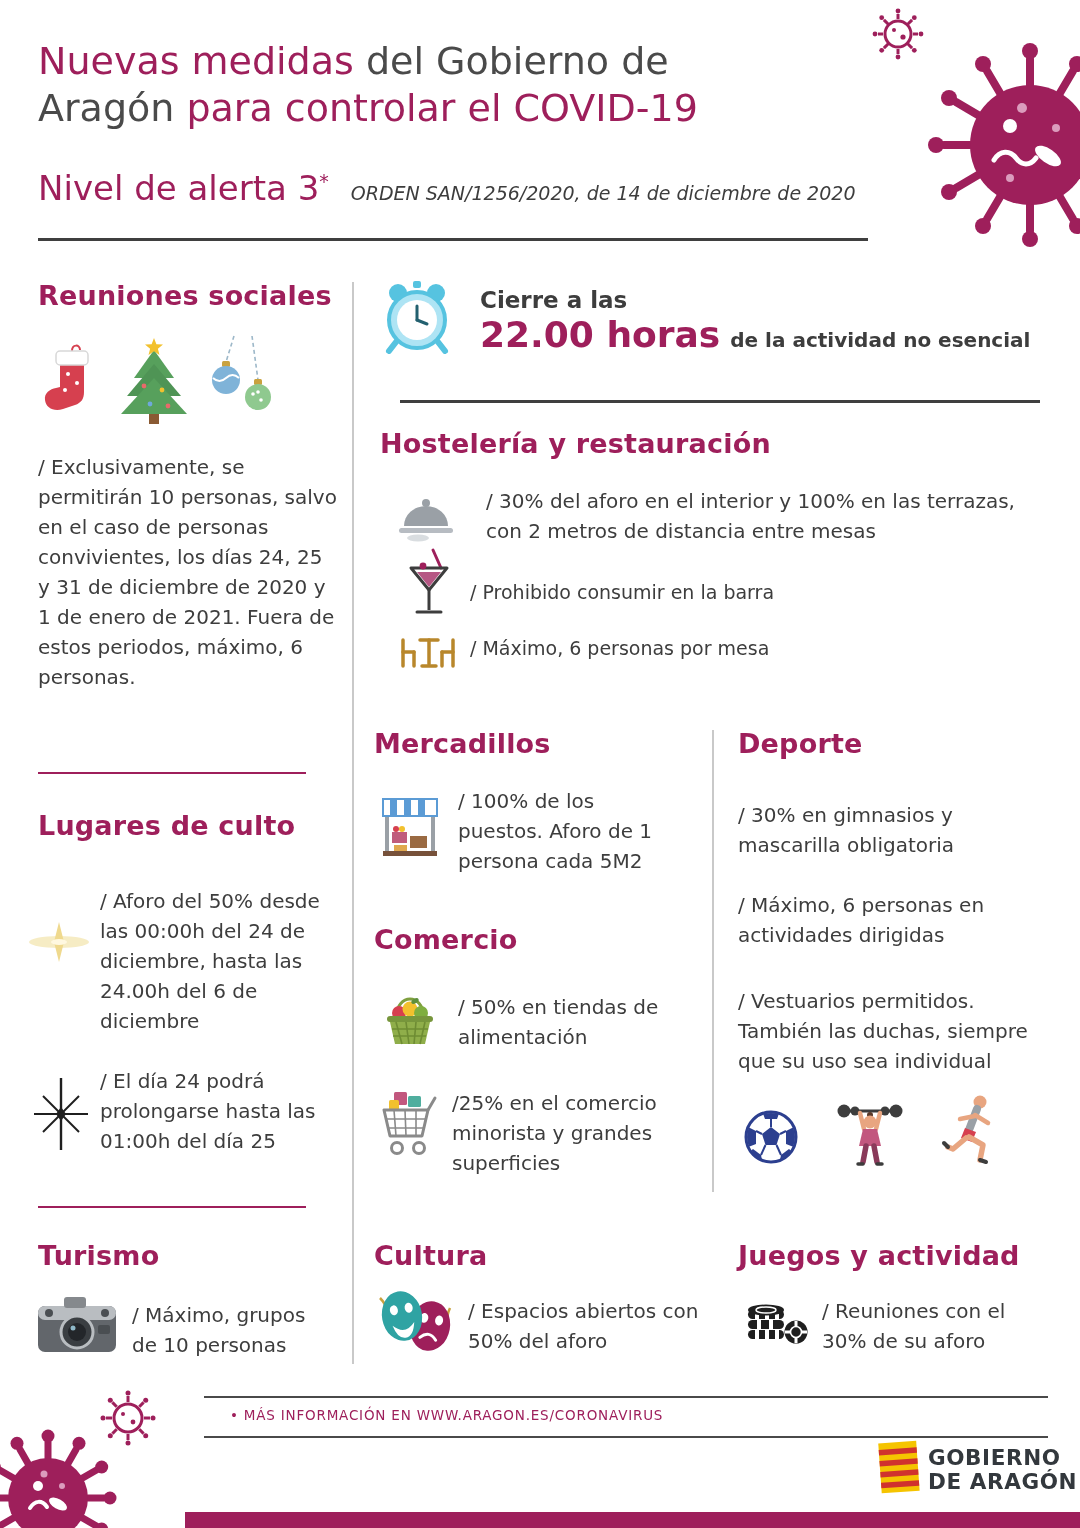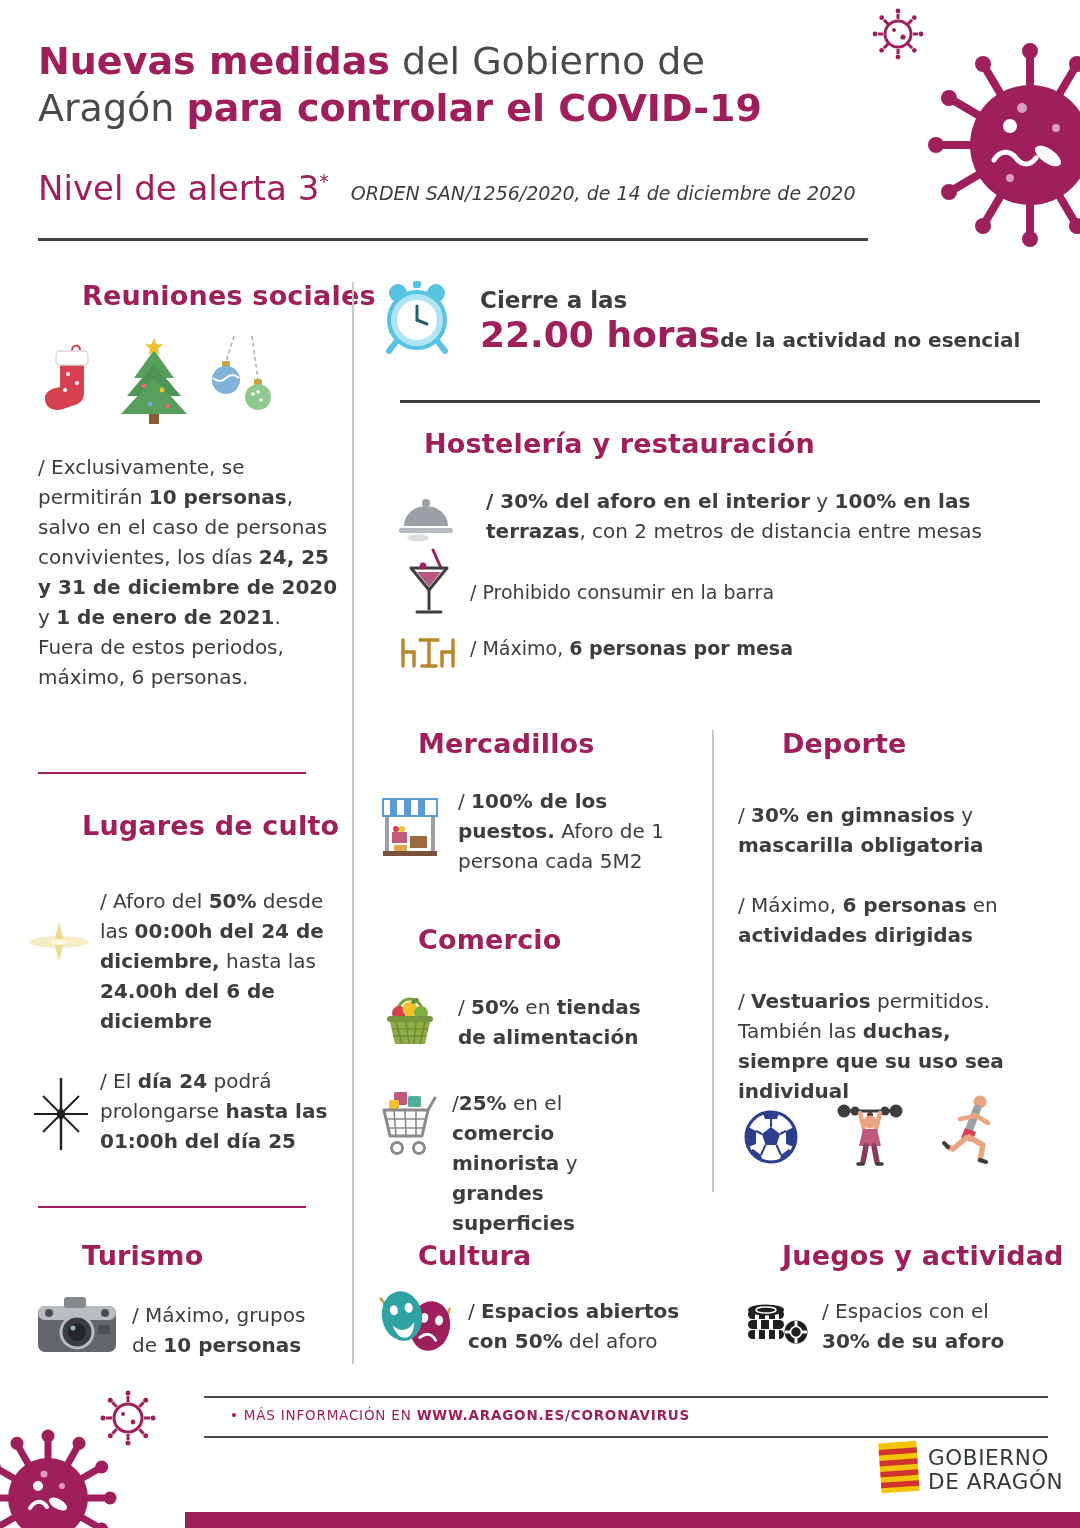--- a/index.html
+++ b/index.html
@@ -9,23 +9,23 @@
     --soft:#c9c9c9;
   }
   *{margin:0;padding:0;box-sizing:border-box;}
   body{background:#ffffff;}
   .page{
     position:relative;width:1080px;height:1528px;background:#fff;
     font-family:"DejaVu Sans","Liberation Sans",sans-serif;color:var(--ink);
     overflow:hidden;
   }
   .abs{position:absolute;}
-  .sec-title{position:absolute;font-size:27px;font-weight:bold;color:var(--accent);letter-spacing:.2px;margin-left:44px;}
+  .sec-title{position:absolute;font-size:27px;font-weight:bold;color:var(--accent);letter-spacing:.2px;}
   .txt{position:absolute;font-size:20px;line-height:1.5;color:var(--ink);}
-  .seg-b{font-weight:bold;}
+  .seg-b{font-weight:normal;}
   .seg-a{color:var(--accent);}
   .rule{position:absolute;}
 
   
   #title{left:38px;top:38px;font-size:38px;line-height:1.24;color:#4a4a4a;}
   .t-line{white-space:nowrap;}
   #hdr-sub{left:38px;top:168px;display:flex;align-items:baseline;gap:22px;}
   #alert{font-size:34px;color:var(--accent);font-weight:400;}
   #alert sup{font-size:19px;}
   #order{font-size:19px;font-style:italic;color:var(--ink);}
@@ -45,21 +45,21 @@
   #div2{left:38px;top:1206px;width:268px;height:2px;background:var(--accent);}
   #turismo-title{left:38px;top:1240px;}
   #camera{left:36px;top:1292px;width:82px;height:62px;}
   #turismo-text{left:132px;top:1300px;width:185px;}
 
   #vdiv-main{left:352px;top:282px;width:2px;height:1082px;background:var(--soft);}
 
   
   #clock{left:382px;top:280px;width:70px;height:74px;}
   #closing-intro{left:480px;top:287px;font-size:23px;font-weight:bold;color:var(--ink);}
-  #closing-line{left:480px;top:314px;display:flex;align-items:baseline;}
+  #closing-line{left:480px;top:314px;display:flex;align-items:baseline;gap:10px;}
   #closing-time{font-size:36px;font-weight:bold;color:var(--accent);}
   #closing-suffix{font-size:20px;font-weight:bold;color:var(--ink);}
   #rule2{left:400px;top:400px;width:640px;height:3px;background:var(--rule);}
 
   
   #host-title{left:380px;top:428px;}
   #host-icon-1{left:396px;top:490px;width:60px;height:52px;}
   #host-1{left:470px;top:486px;width:560px;font-size:20px;line-height:1.5;margin-left:16px;}
   #host-icon-2{left:406px;top:546px;width:46px;height:74px;}
   #host-2{left:470px;top:578px;width:520px;font-size:19px;}
@@ -91,21 +91,21 @@
   #jue-title{left:738px;top:1240px;}
   #jue-icon{left:744px;top:1288px;width:64px;height:62px;}
   #jue-text{left:822px;top:1296px;width:200px;}
 
   
   #ft-rule-a{left:204px;top:1396px;width:844px;height:2px;background:#4a4a4a;}
   #ft-info{left:230px;top:1407px;font-size:13.5px;letter-spacing:.8px;color:var(--accent);}
   #ft-rule-b{left:204px;top:1436px;width:844px;height:2px;background:#4a4a4a;}
   #virus-bl{left:0;top:1386px;width:178px;height:142px;}
   #flag{left:878px;top:1440px;width:44px;height:58px;}
-  #logo-text{left:928px;top:1446px;font-size:21.5px;font-weight:normal;color:#33383d;line-height:1.12;letter-spacing:.6px;}
+  #logo-text{left:928px;top:1446px;font-size:21.5px;font-weight:bold;color:#33383d;line-height:1.12;letter-spacing:.6px;}
   #bottom-bar{left:185px;right:0;bottom:0;height:16px;background:var(--accent);}
 </style>
 </head>
 <body>
 
 <div class="page">
 
   <div class="abs" id="title">
     <div class="t-line"><span class="seg-b seg-a">Nuevas medidas</span><span> del Gobierno de</span></div>
     <div class="t-line"><span>Aragón </span><span class="seg-b seg-a">para controlar el COVID-19</span></div>
@@ -505,21 +505,21 @@
       <ellipse cx="22" cy="22" rx="18" ry="5.5" fill="#1f1f1f"></ellipse>
       <ellipse cx="22" cy="22" rx="10" ry="3" fill="none" stroke="#fff" stroke-width="1.5"></ellipse>
       <circle cx="52" cy="44" r="11.5" fill="#1f1f1f"></circle>
       <circle cx="52" cy="44" r="5.5" fill="none" stroke="#fff" stroke-width="1.6"></circle>
       <rect x="50.5" y="33" width="3" height="5" fill="#fff"></rect>
         <rect x="50.5" y="50" width="3" height="5" fill="#fff"></rect>
       <rect x="41" y="42.5" width="5" height="3" fill="#fff"></rect>
         <rect x="58" y="42.5" width="5" height="3" fill="#fff"></rect>
     </svg>
   </div>
-  <div class="txt" id="jue-text"><span>/ Espacios con el </span><span class="seg-b">30% de su aforo</span></div>
+  <div class="txt" id="jue-text"><span>/ Reuniones con el </span><span class="seg-b">30% de su aforo</span></div>
 
   <div class="rule" id="ft-rule-a"></div>
   <div class="abs" id="ft-info"><span>•   MÁS INFORMACIÓN EN </span><span class="seg-b">WWW.ARAGON.ES/CORONAVIRUS</span></div>
   <div class="rule" id="ft-rule-b"></div>
 
   <div class="abs" id="virus-bl">
     <svg width="178" height="142" viewBox="0 0 178 142">
       <g fill="none" stroke="#9e1f5b" stroke-width="3">
         <circle cx="128" cy="32" r="14"></circle>
         <line x1="144" y1="32" x2="150" y2="32"></line>

